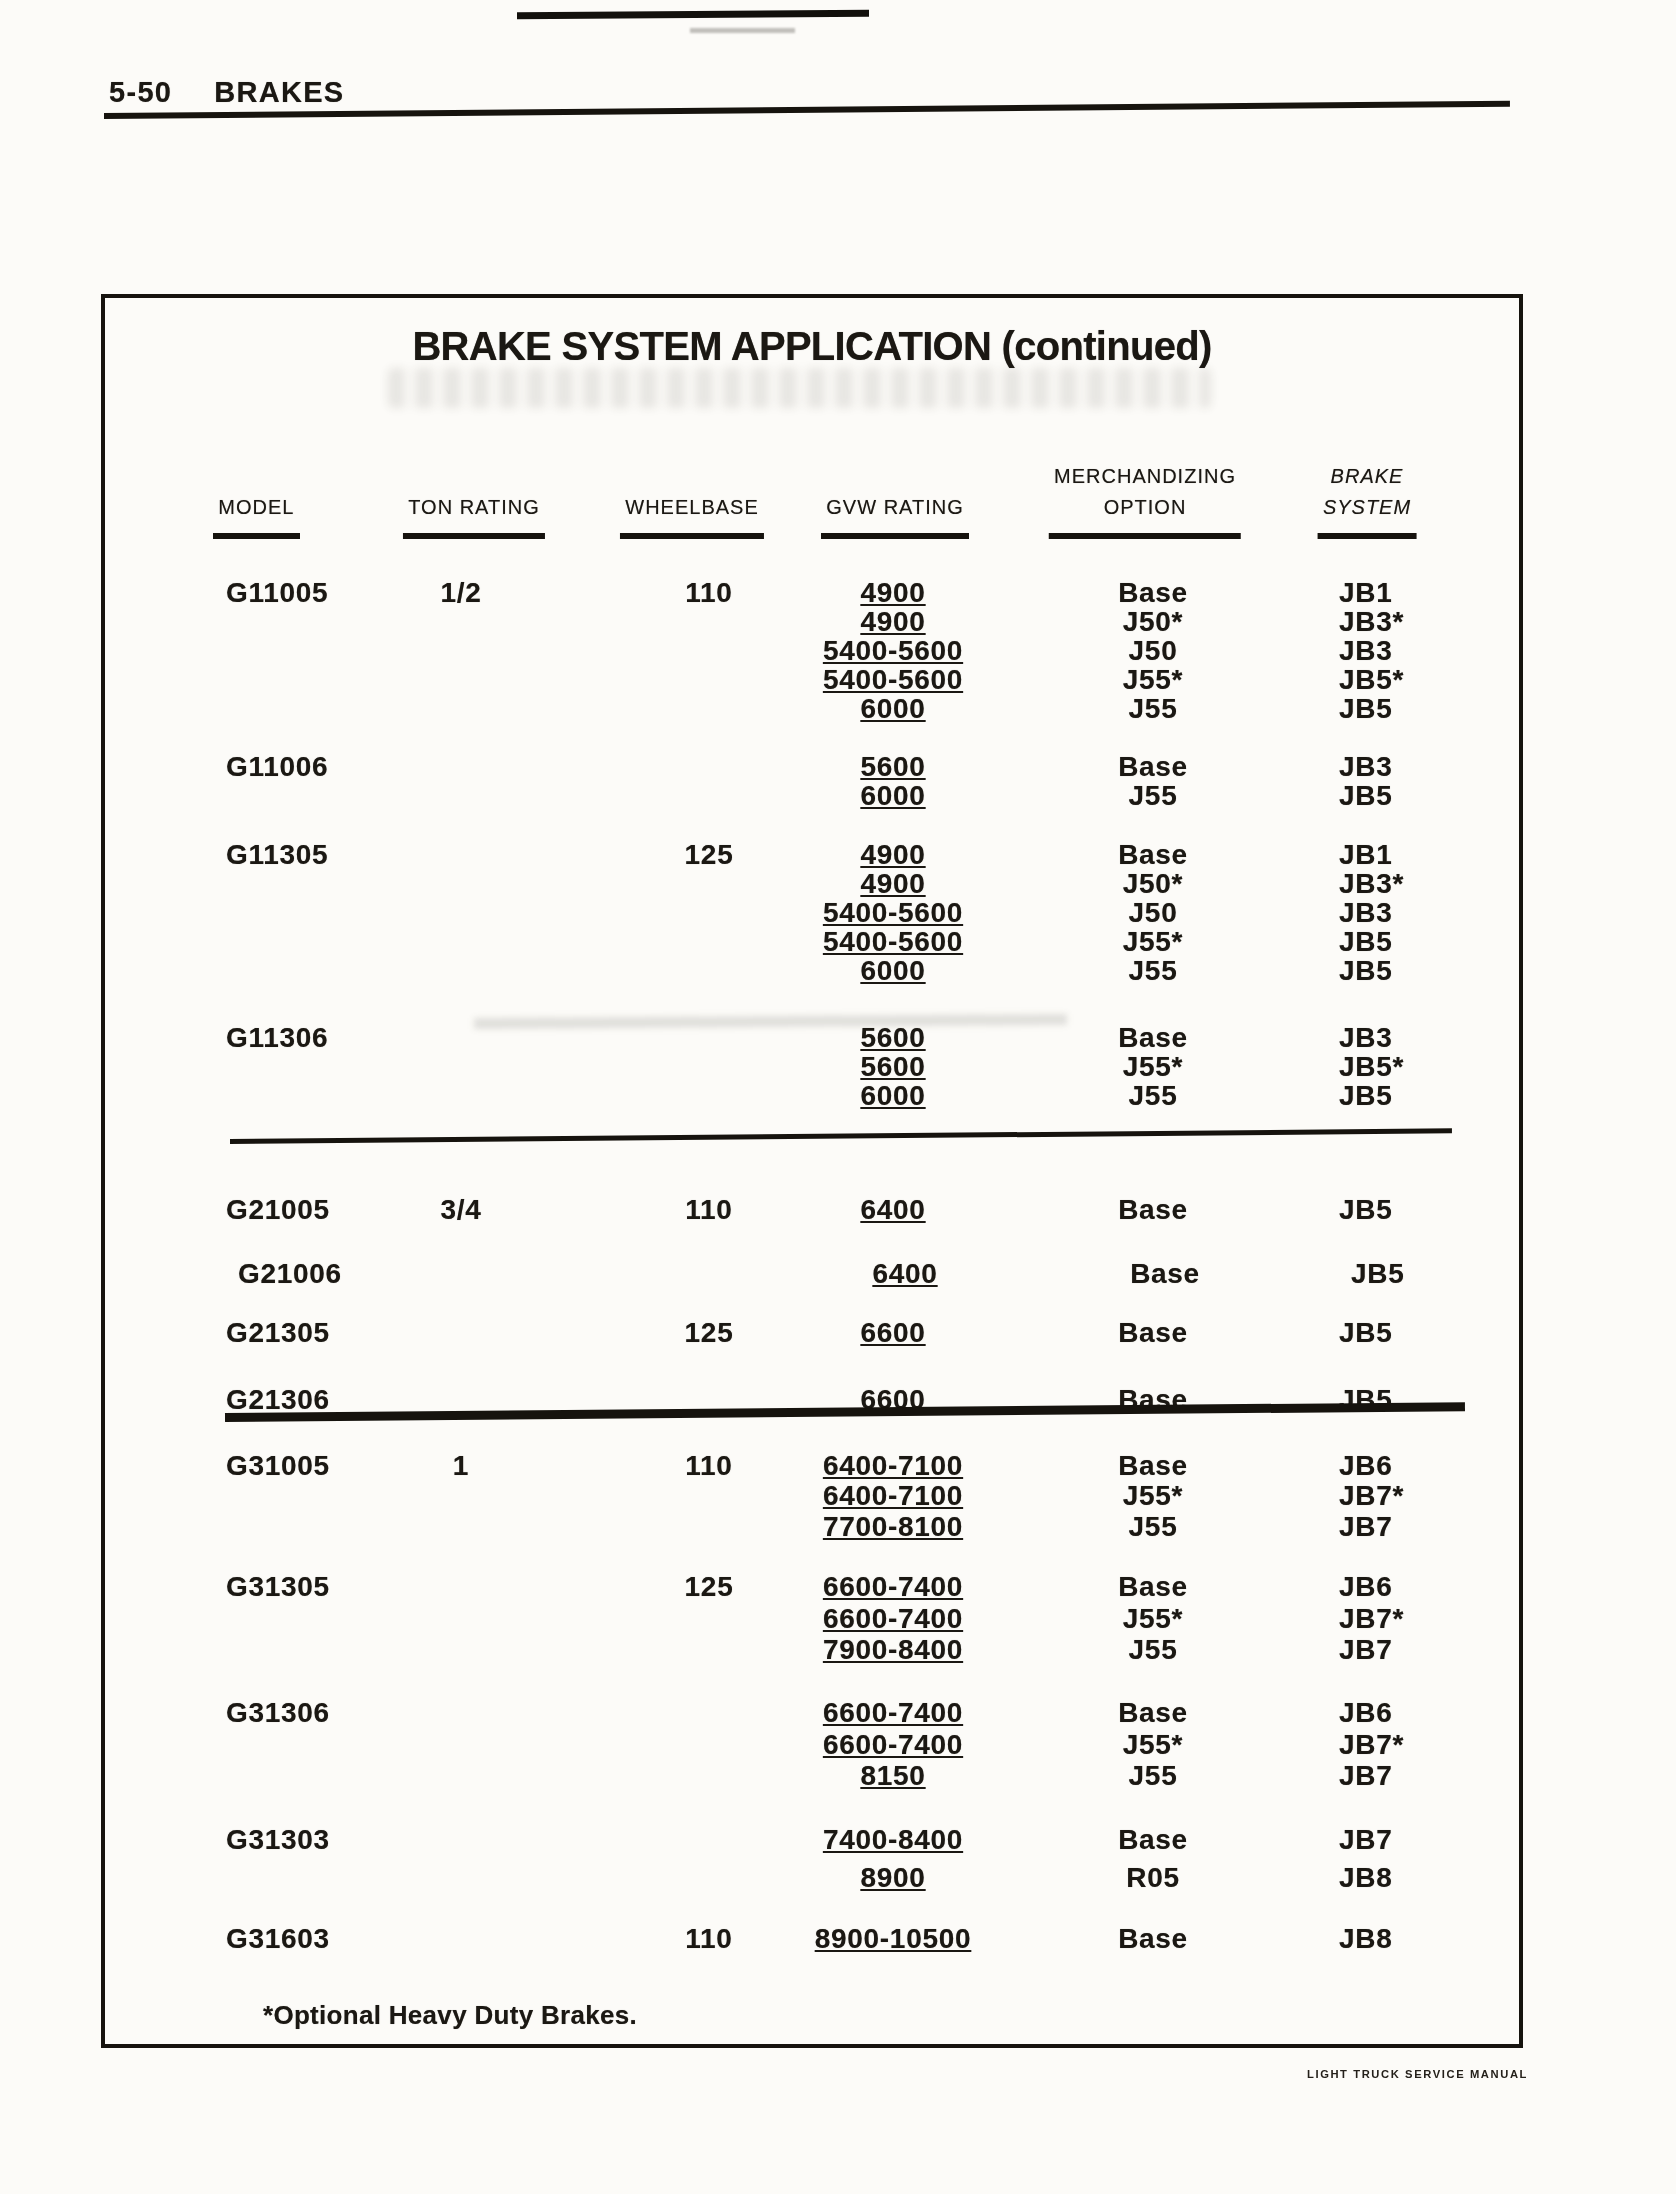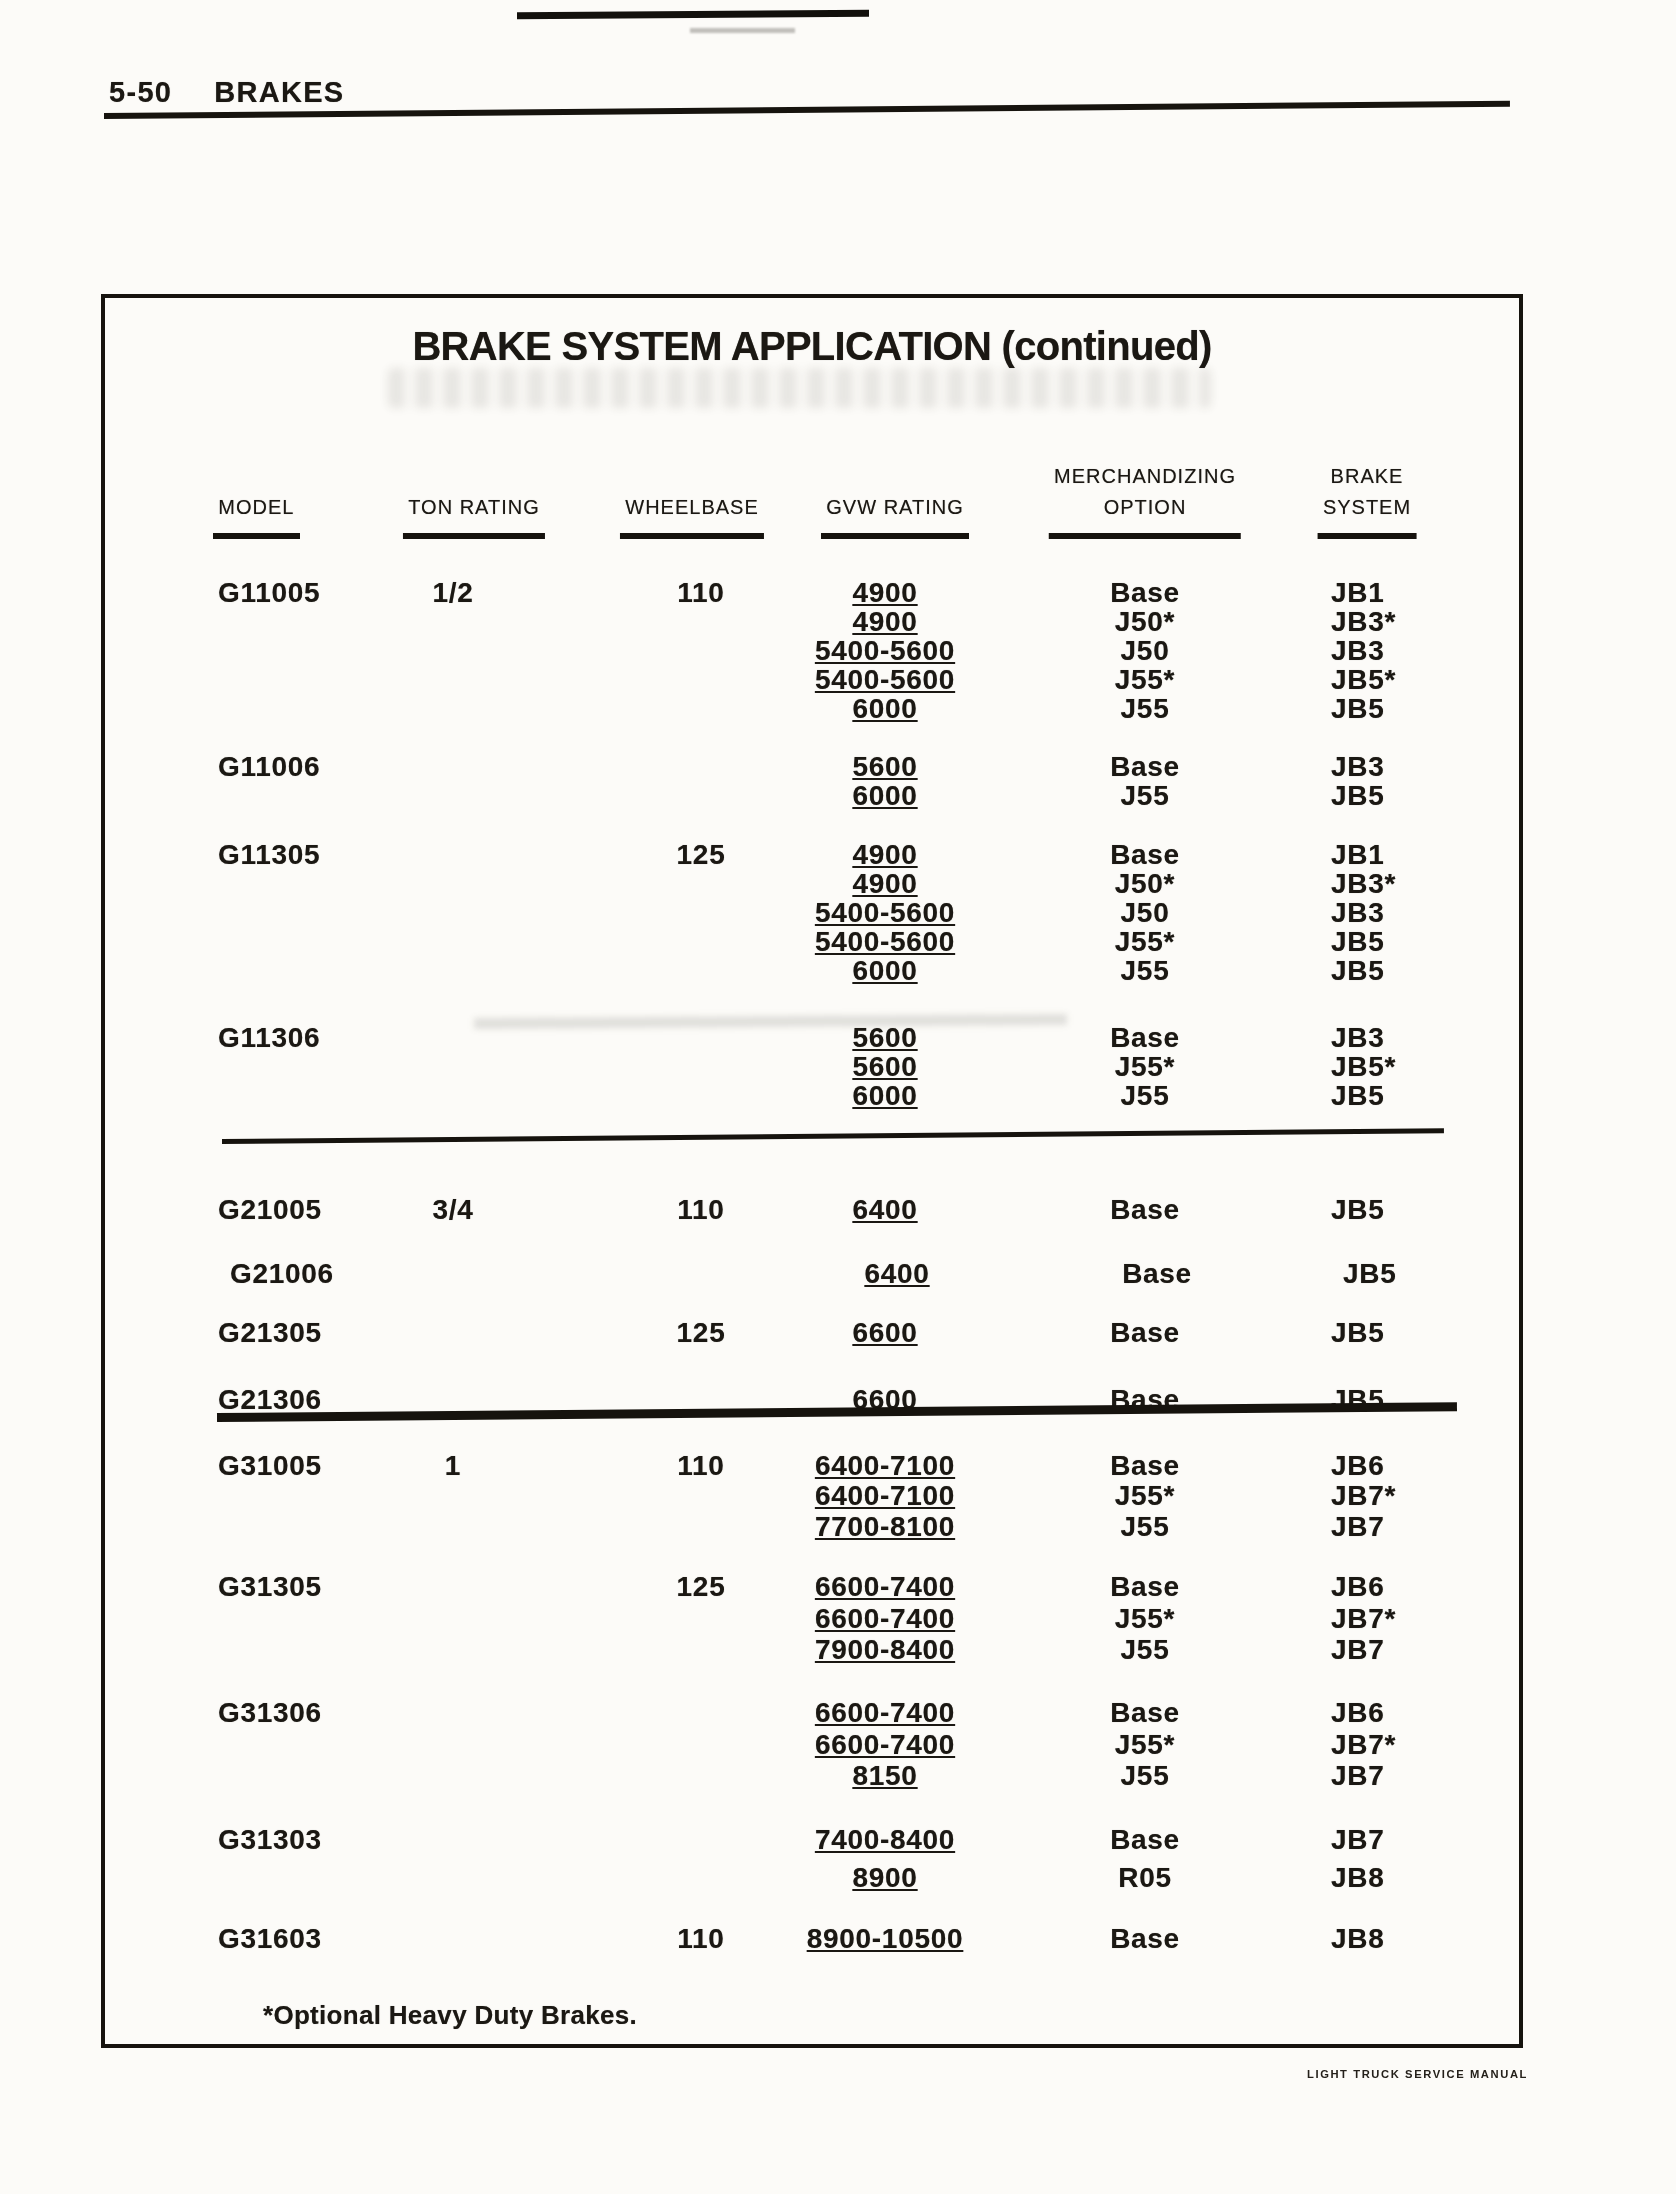--- a/index.html
+++ b/index.html
@@ -52,23 +52,23 @@
     font-size:20px;font-weight:400;letter-spacing:1px;line-height:31px;
     text-align:center;white-space:nowrap;
     padding:0 5.3px 10px 5.3px;border-bottom:6px solid #16130e;
     text-shadow:0 0 0.7px rgba(25,22,16,.5);
   }
   .th-model{left:108px;text-align:left;}
   .th-ton{left:369px;transform:translateX(-50%);}
   .th-wheelbase{left:587px;transform:translateX(-50%);}
   .th-gvw{left:790px;transform:translateX(-50%);}
   .th-option{left:1040px;transform:translateX(-50%);}
-  .th-brake{left:1262px;transform:translateX(-50%);}
-  
-  .tbody{position:absolute;top:0;left:0;width:100%;height:100%;padding-left:40px;}
+  .th-brake{left:1262px;transform:translateX(-50%);font-style:italic;}
+  
+  .tbody{position:absolute;top:0;left:8px;width:100%;height:100%;padding-left:40px;}
   .group{position:absolute;left:0;width:100%;}
   .row{position:absolute;left:0;width:100%;height:29px;}
   .cell{
     position:absolute;top:0;white-space:nowrap;line-height:29px;
     font-size:28px;font-weight:700;letter-spacing:0.7px;
     text-shadow:0 0 0.7px rgba(25,22,16,.5);
   }
   .c-model{left:113px;}
   .c-ton{left:348px;transform:translateX(-50%);}
   .c-wheelbase{left:596px;transform:translateX(-50%);}

